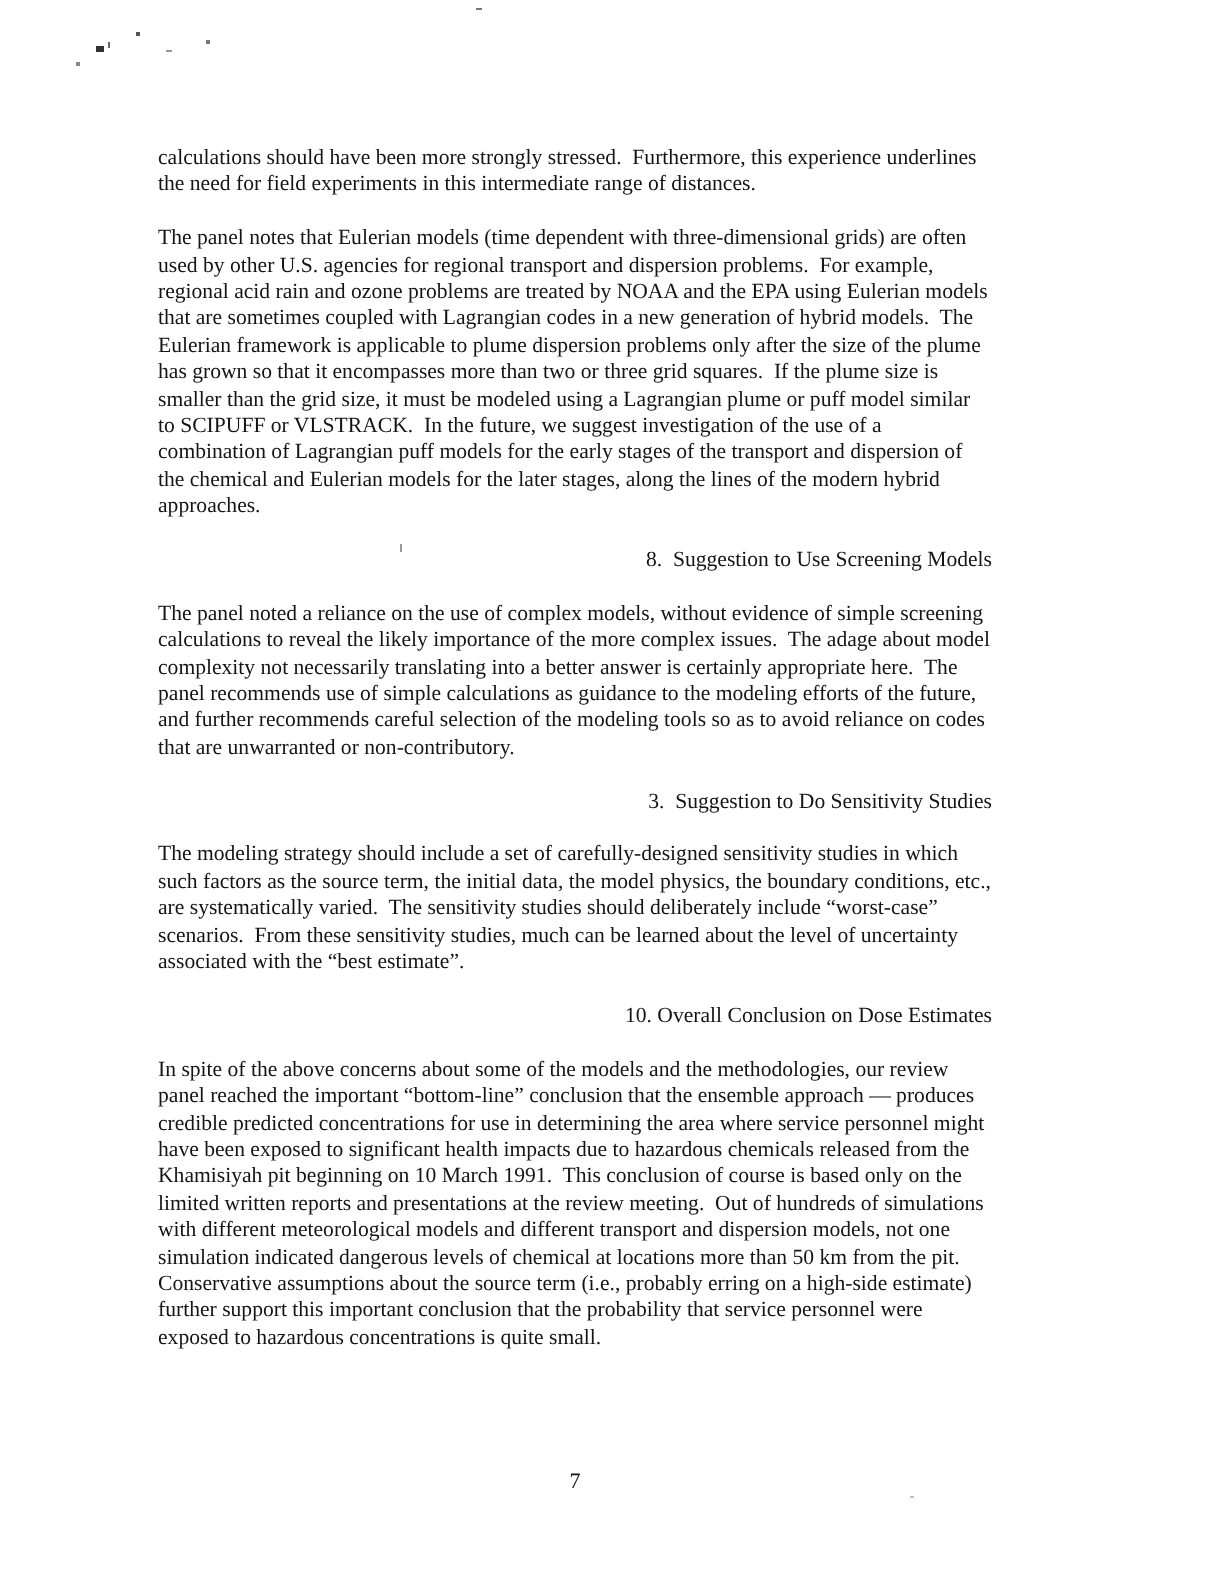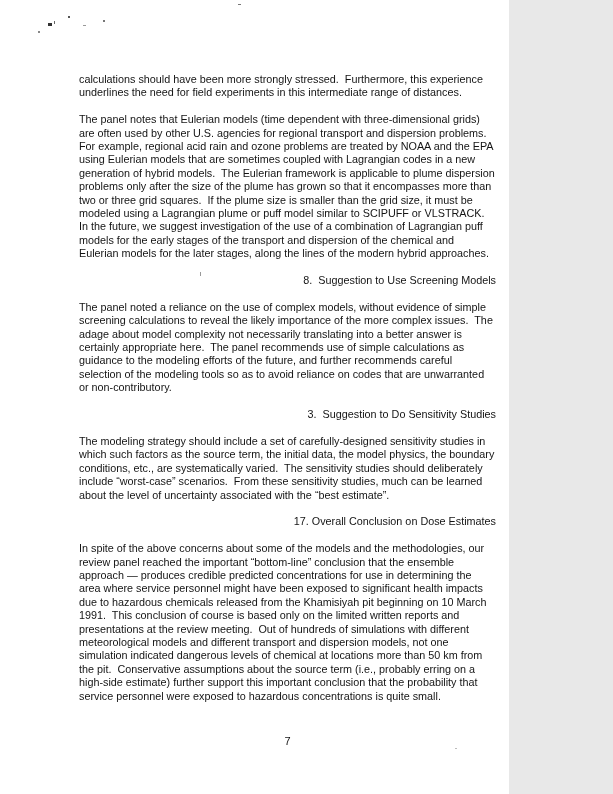--- a/index.html
+++ b/index.html
@@ -2,25 +2,25 @@
 <html><head>
 <meta charset="utf-8">
 <style>
   html, body {
     margin: 0;
     padding: 0;
     background: #e8e8e8;
   }
   .page {
     position: relative;
-    width: 509px;
+    width: 613px;
     height: 794px;
     background: #ffffff;
     overflow: hidden;
-    font-family: Liberation Sans, sans-serif;
+    font-family: Liberation Serif, serif;
     color: #141414;
   }
   .content {
     position: absolute;
     left: 79px;
     top: 73px;
     width: 417px;
     font-size: 10.8px;
     line-height: 13.4px;
     text-align: left;
@@ -72,20 +72,20 @@
     <p>The panel notes that Eulerian models (time dependent with three-dimensional grids) are often used by other U.S. agencies for regional transport and dispersion problems.  For example, regional acid rain and ozone problems are treated by NOAA and the EPA using Eulerian models that are sometimes coupled with Lagrangian codes in a new generation of hybrid models.  The Eulerian framework is applicable to plume dispersion problems only after the size of the plume has grown so that it encompasses more than two or three grid squares.  If the plume size is smaller than the grid size, it must be modeled using a Lagrangian plume or puff model similar to SCIPUFF or VLSTRACK.  In the future, we suggest investigation of the use of a combination of Lagrangian puff models for the early stages of the transport and dispersion of the chemical and Eulerian models for the later stages, along the lines of the modern hybrid approaches.</p>
 
     <h2>8.  Suggestion to Use Screening Models</h2>
 
     <p>The panel noted a reliance on the use of complex models, without evidence of simple screening calculations to reveal the likely importance of the more complex issues.  The adage about model complexity not necessarily translating into a better answer is certainly appropriate here.  The panel recommends use of simple calculations as guidance to the modeling efforts of the future, and further recommends careful selection of the modeling tools so as to avoid reliance on codes that are unwarranted or non-contributory.</p>
 
     <h2>3.  Suggestion to Do Sensitivity Studies</h2>
 
     <p>The modeling strategy should include a set of carefully-designed sensitivity studies in which such factors as the source term, the initial data, the model physics, the boundary conditions, etc., are systematically varied.  The sensitivity studies should deliberately include “worst-case” scenarios.  From these sensitivity studies, much can be learned about the level of uncertainty associated with the “best estimate”.</p>
 
-    <h2>17. Overall Conclusion on Dose Estimates</h2>
+    <h2>10. Overall Conclusion on Dose Estimates</h2>
 
     <p>In spite of the above concerns about some of the models and the methodologies, our review panel reached the important “bottom-line” conclusion that the ensemble approach — produces credible predicted concentrations for use in determining the area where service personnel might have been exposed to significant health impacts due to hazardous chemicals released from the Khamisiyah pit beginning on 10 March 1991.  This conclusion of course is based only on the limited written reports and presentations at the review meeting.  Out of hundreds of simulations with different meteorological models and different transport and dispersion models, not one simulation indicated dangerous levels of chemical at locations more than 50 km from the pit.  Conservative assumptions about the source term (i.e., probably erring on a high-side estimate) further support this important conclusion that the probability that service personnel were exposed to hazardous concentrations is quite small.</p>
   </div>
 
   <div class="page-number">7</div>
 
 </div>
 
 </body></html>

